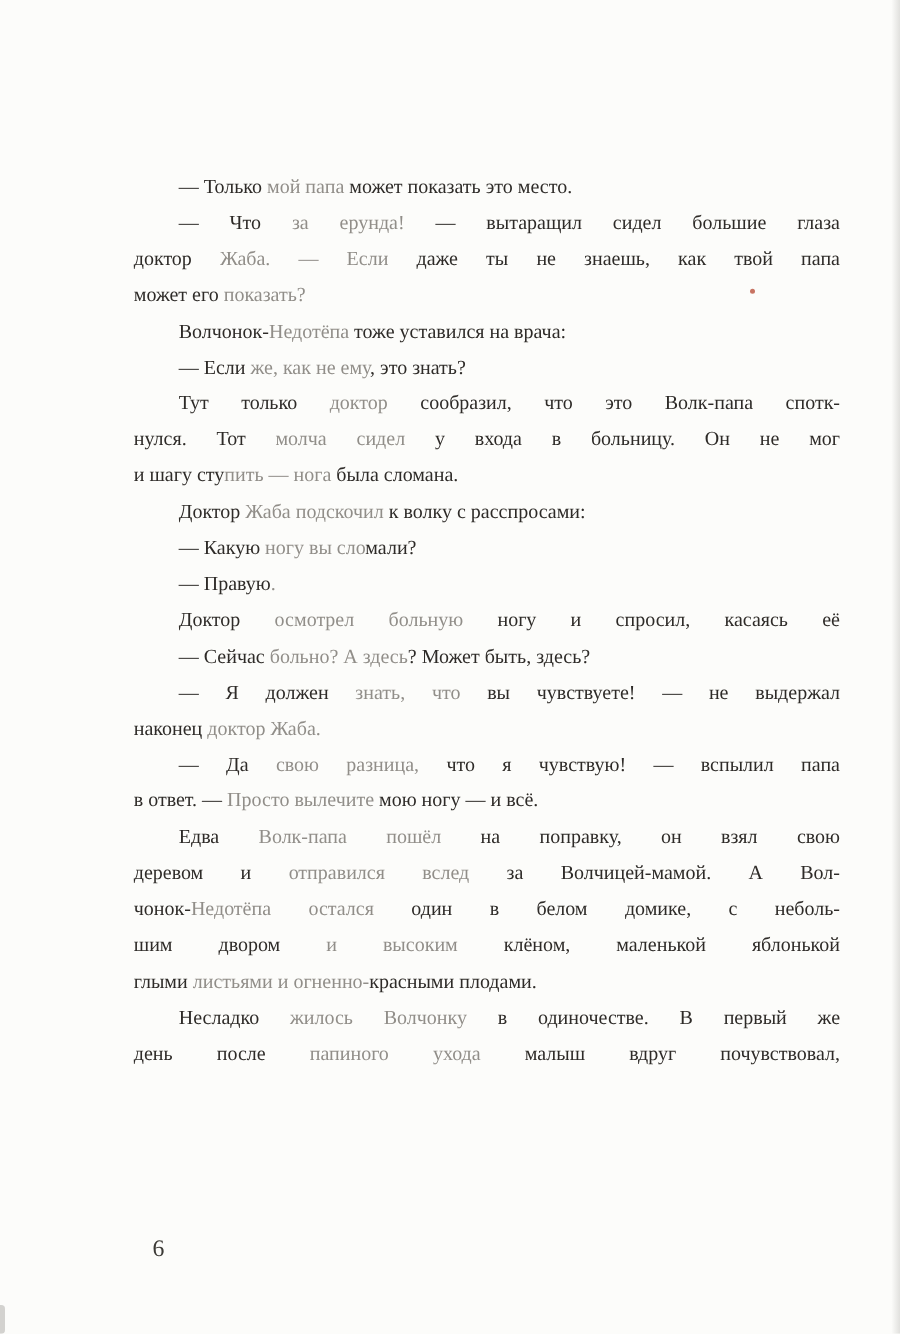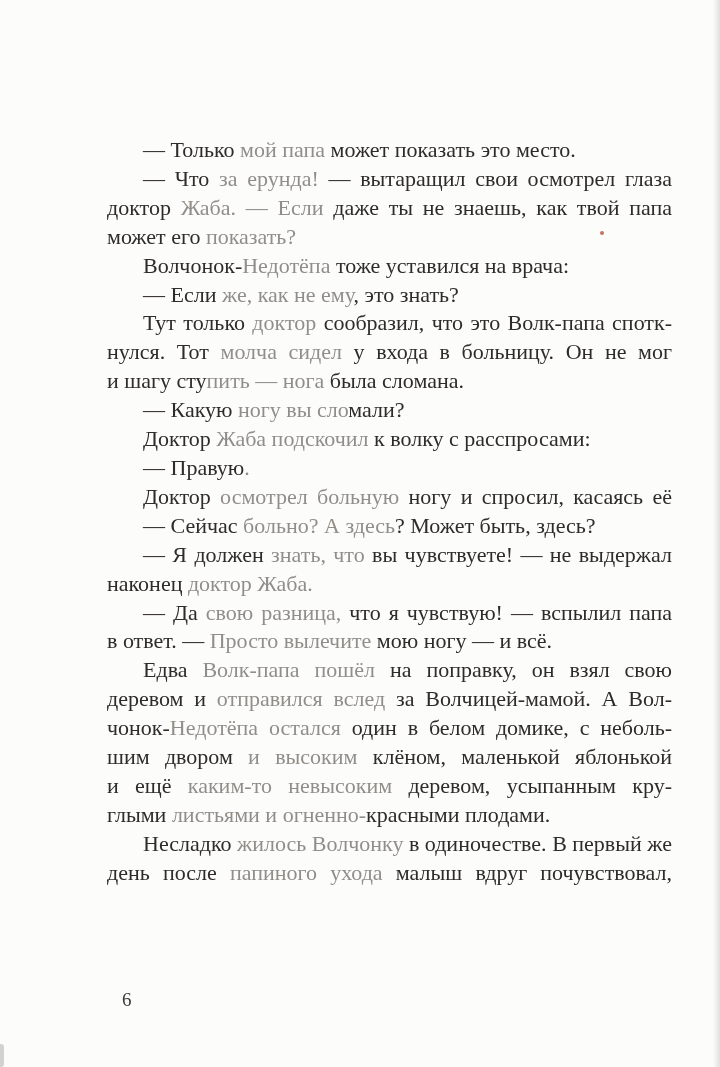--- a/index.html
+++ b/index.html
@@ -10,21 +10,21 @@
     --speck-red:#b5452f;
   }
   html,body{margin:0;padding:0;}
   body{
     width:720px;height:1067px;position:relative;overflow:hidden;
     background:var(--paper);
     font-family:"Liberation Serif","DejaVu Serif",serif;
   }
   .text-block{
     position:absolute;left:107px;top:136px;width:565px;
-    color:var(--ink);font-size:22px;line-height:28.9px;
+    color:var(--ink);font-size:16px;line-height:28.9px;
   }
   .line{
     text-align:justify;
     text-align-last:justify;
   }
   .line.end{text-align-last:left;}
   .line.indent{padding-left:36px;}
   .f{color:var(--ink-faded);}
   .page-number{
     position:absolute;left:122px;top:988px;
@@ -41,42 +41,41 @@
   .speck{
     position:absolute;left:600px;top:231px;width:4px;height:4px;
     background:var(--speck-red);border-radius:50%;opacity:.75;
   }
 </style>
 </head>
 <body>
 
 <div class="text-block">
     <div class="line indent end"><span>— Только </span><span class="f">мой папа</span><span> может показать это место.</span></div>
-    <div class="line indent"><span>— Что </span><span class="f">за ерунда! </span><span>— вытаращил свои осмотрел глаза</span></div>
+    <div class="line indent"><span>— Что </span><span class="f">за ерунда! </span><span>— вытаращил сидел большие глаза</span></div>
     <div class="line"><span>доктор </span><span class="f">Жаба. — Если </span><span>даже ты не знаешь, как твой папа</span></div>
     <div class="line end"><span>может его </span><span class="f">показать?</span></div>
     <div class="line indent end"><span>Волчонок-</span><span class="f">Недотёпа </span><span>тоже уставился на врача:</span></div>
     <div class="line indent end"><span>— Если </span><span class="f">же, как не ему</span><span>, это знать?</span></div>
     <div class="line indent"><span>Тут только </span><span class="f">доктор </span><span>сообразил, что это Волк-папа спотк-</span></div>
     <div class="line"><span>нулся. Тот </span><span class="f">молча сидел </span><span>у входа в больницу. Он не мог</span></div>
     <div class="line end"><span>и шагу сту</span><span class="f">пить — нога </span><span>была сломана.</span></div>
+    <div class="line indent end"><span>Доктор </span><span class="f">Жаба подскочил </span><span>к волку с расспросами:</span></div>
     <div class="line indent end"><span>— Какую </span><span class="f">ногу вы сло</span><span>мали?</span></div>
-    <div class="line indent end"><span>Доктор </span><span class="f">Жаба подскочил </span><span>к волку с расспросами:</span></div>
     <div class="line indent end"><span>— Правую</span><span class="f">.</span></div>
     <div class="line indent"><span>Доктор </span><span class="f">осмотрел больную </span><span>ногу и спросил, касаясь её</span></div>
     <div class="line indent end"><span>— Сейчас </span><span class="f">больно? А здесь</span><span>? Может быть, здесь?</span></div>
     <div class="line indent"><span>— Я должен </span><span class="f">знать, что </span><span>вы чувствуете! — не выдержал</span></div>
     <div class="line end"><span>наконец </span><span class="f">доктор Жаба.</span></div>
     <div class="line indent"><span>— Да </span><span class="f">свою разница, </span><span>что я чувствую! — вспылил папа</span></div>
     <div class="line end"><span>в ответ. — </span><span class="f">Просто вылечите </span><span>мою ногу — и всё.</span></div>
     <div class="line indent"><span>Едва </span><span class="f">Волк-папа пошёл </span><span>на поправку, он взял свою</span></div>
     <div class="line"><span>деревом и </span><span class="f">отправился вслед </span><span>за Волчицей-мамой. А Вол-</span></div>
     <div class="line"><span>чонок-</span><span class="f">Недотёпа остался </span><span>один в белом домике, с неболь-</span></div>
     <div class="line"><span>шим двором </span><span class="f">и высоким </span><span>клёном, маленькой яблонькой</span></div>
-    <div class="line"><span>и ещё </span><span class="f">каким-то невысоким </span><span>деревом, усыпанным кру-</span></div>
     <div class="line end"><span>глыми </span><span class="f">листьями и огненно-</span><span>красными плодами.</span></div>
     <div class="line indent"><span>Несладко </span><span class="f">жилось Волчонку </span><span>в одиночестве. В первый же</span></div>
     <div class="line"><span>день после </span><span class="f">папиного ухода </span><span>малыш вдруг почувствовал,</span></div>
   </div>
 
 <div class="page-number">6</div>
 
 <div class="edge-right"></div>
 <div class="smudge-bottom-left"></div>
 <div class="speck"></div>

